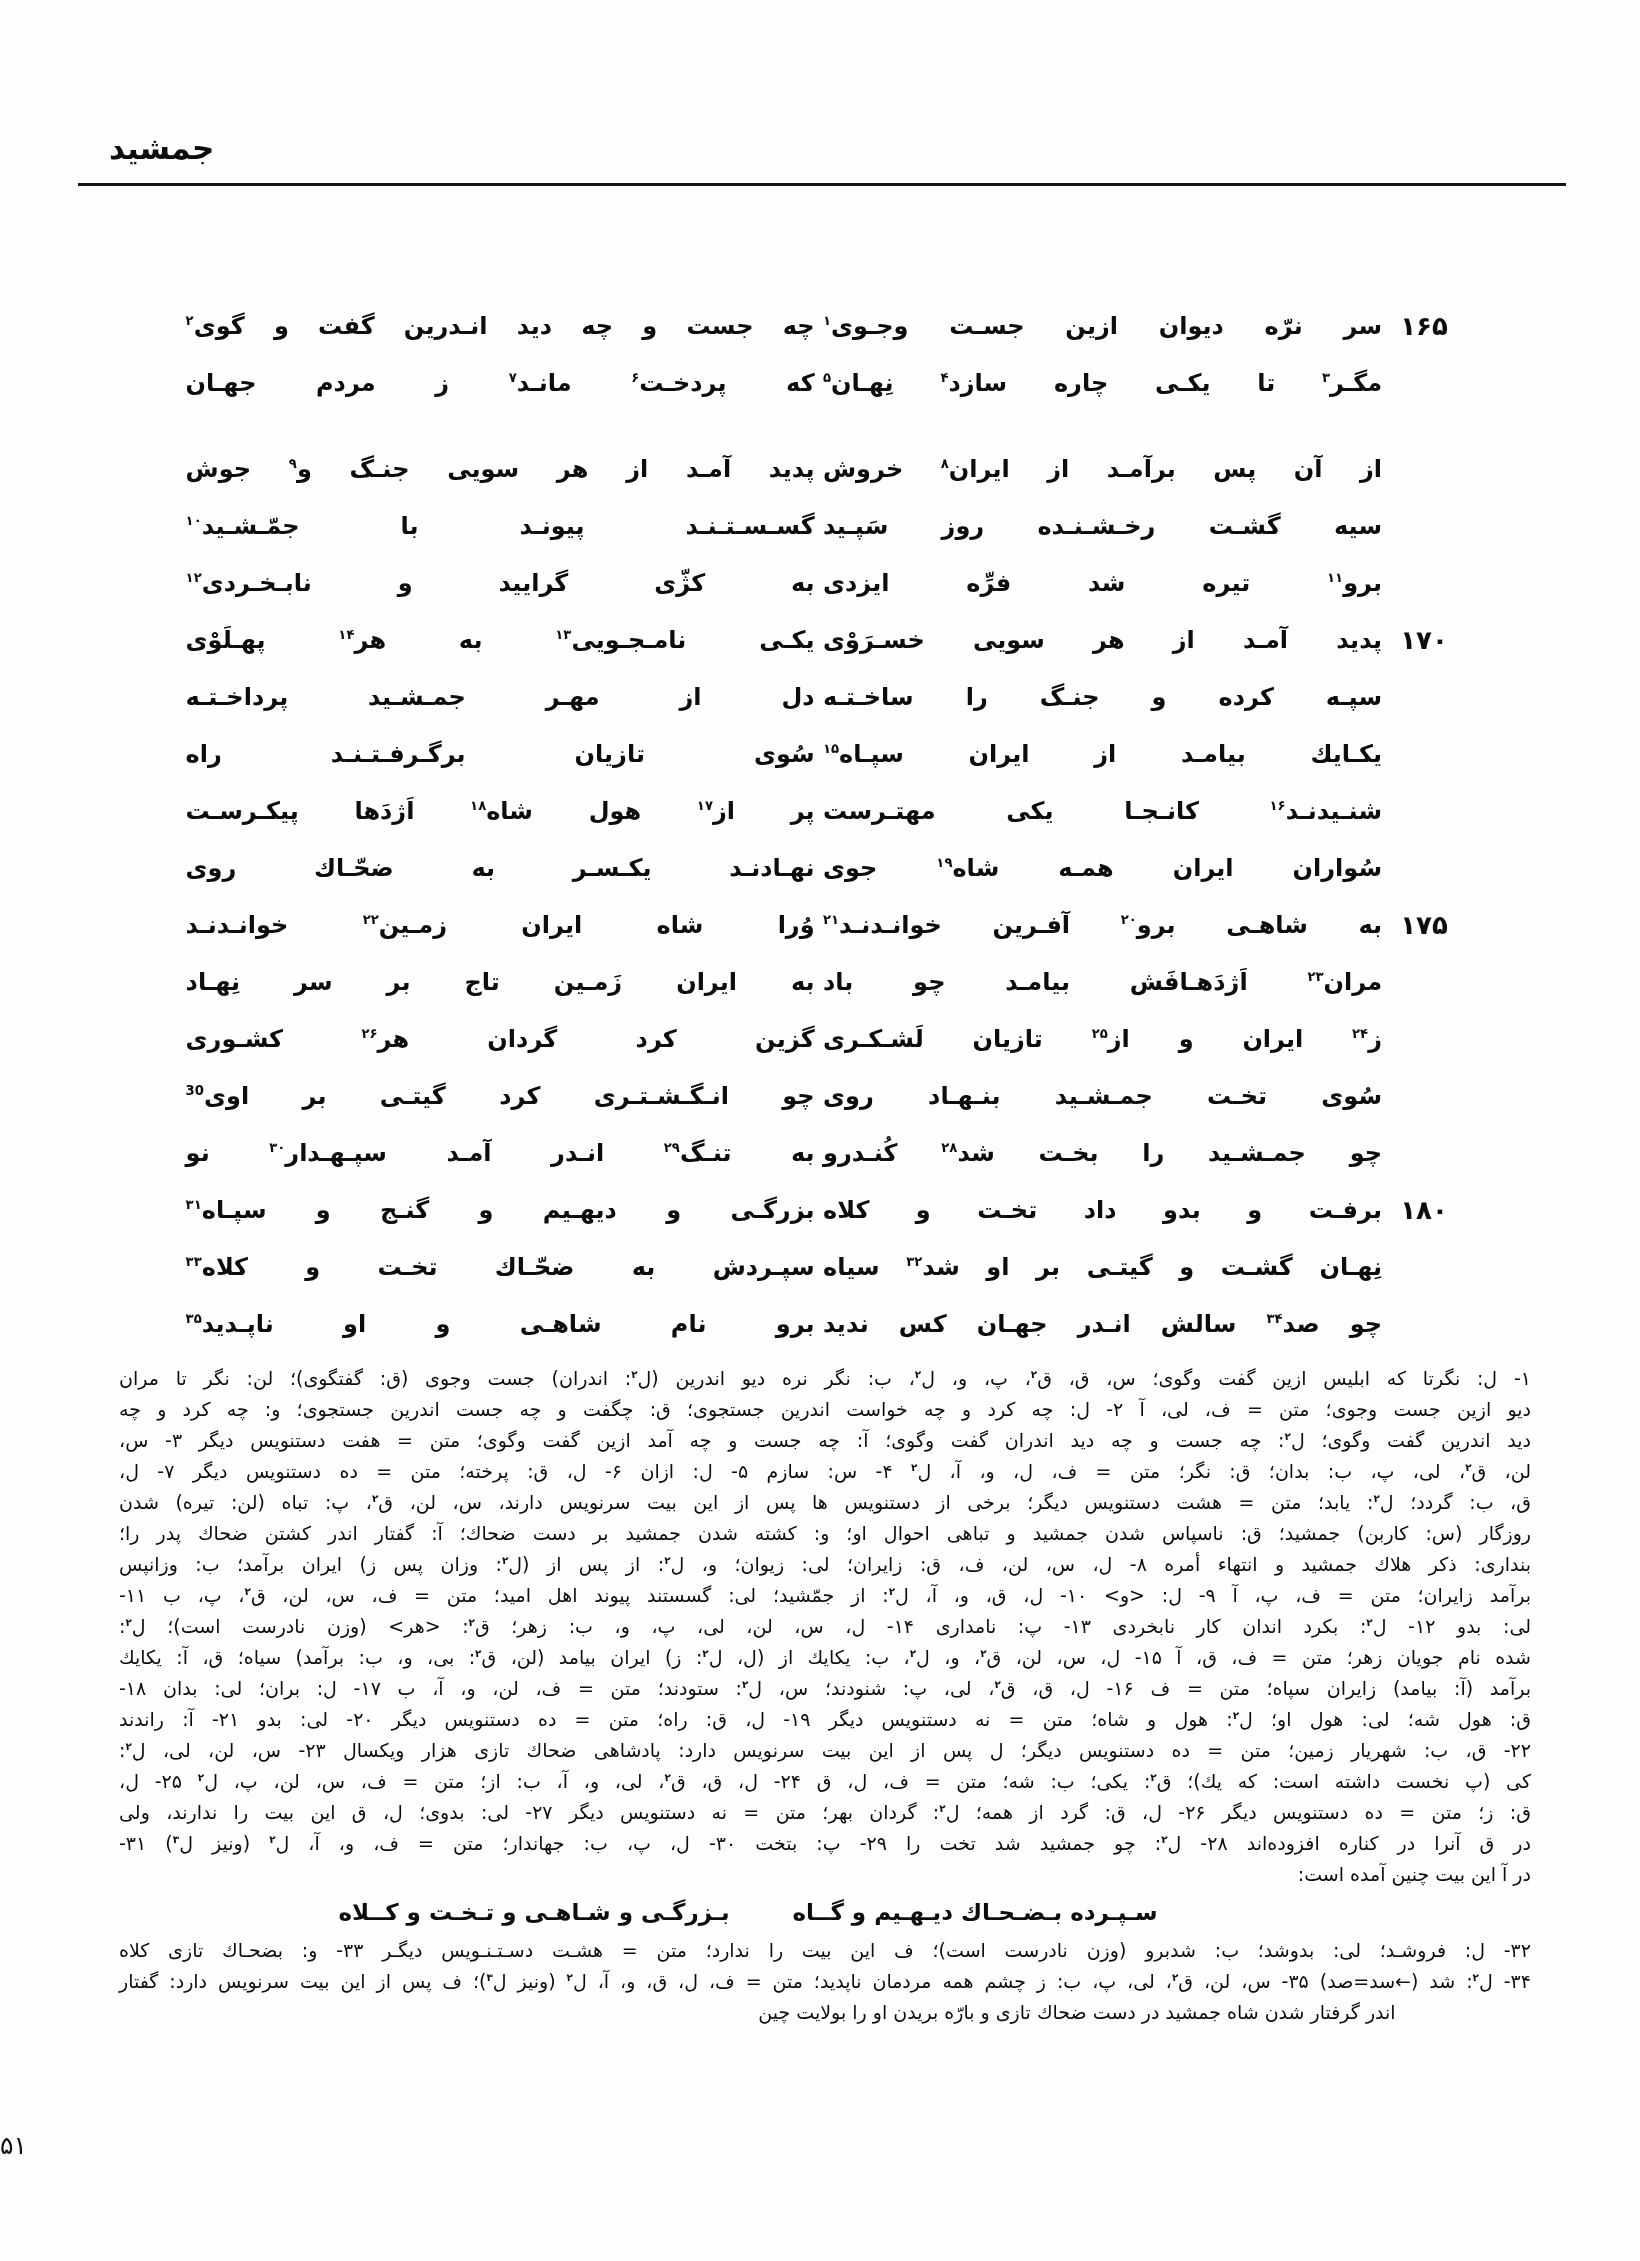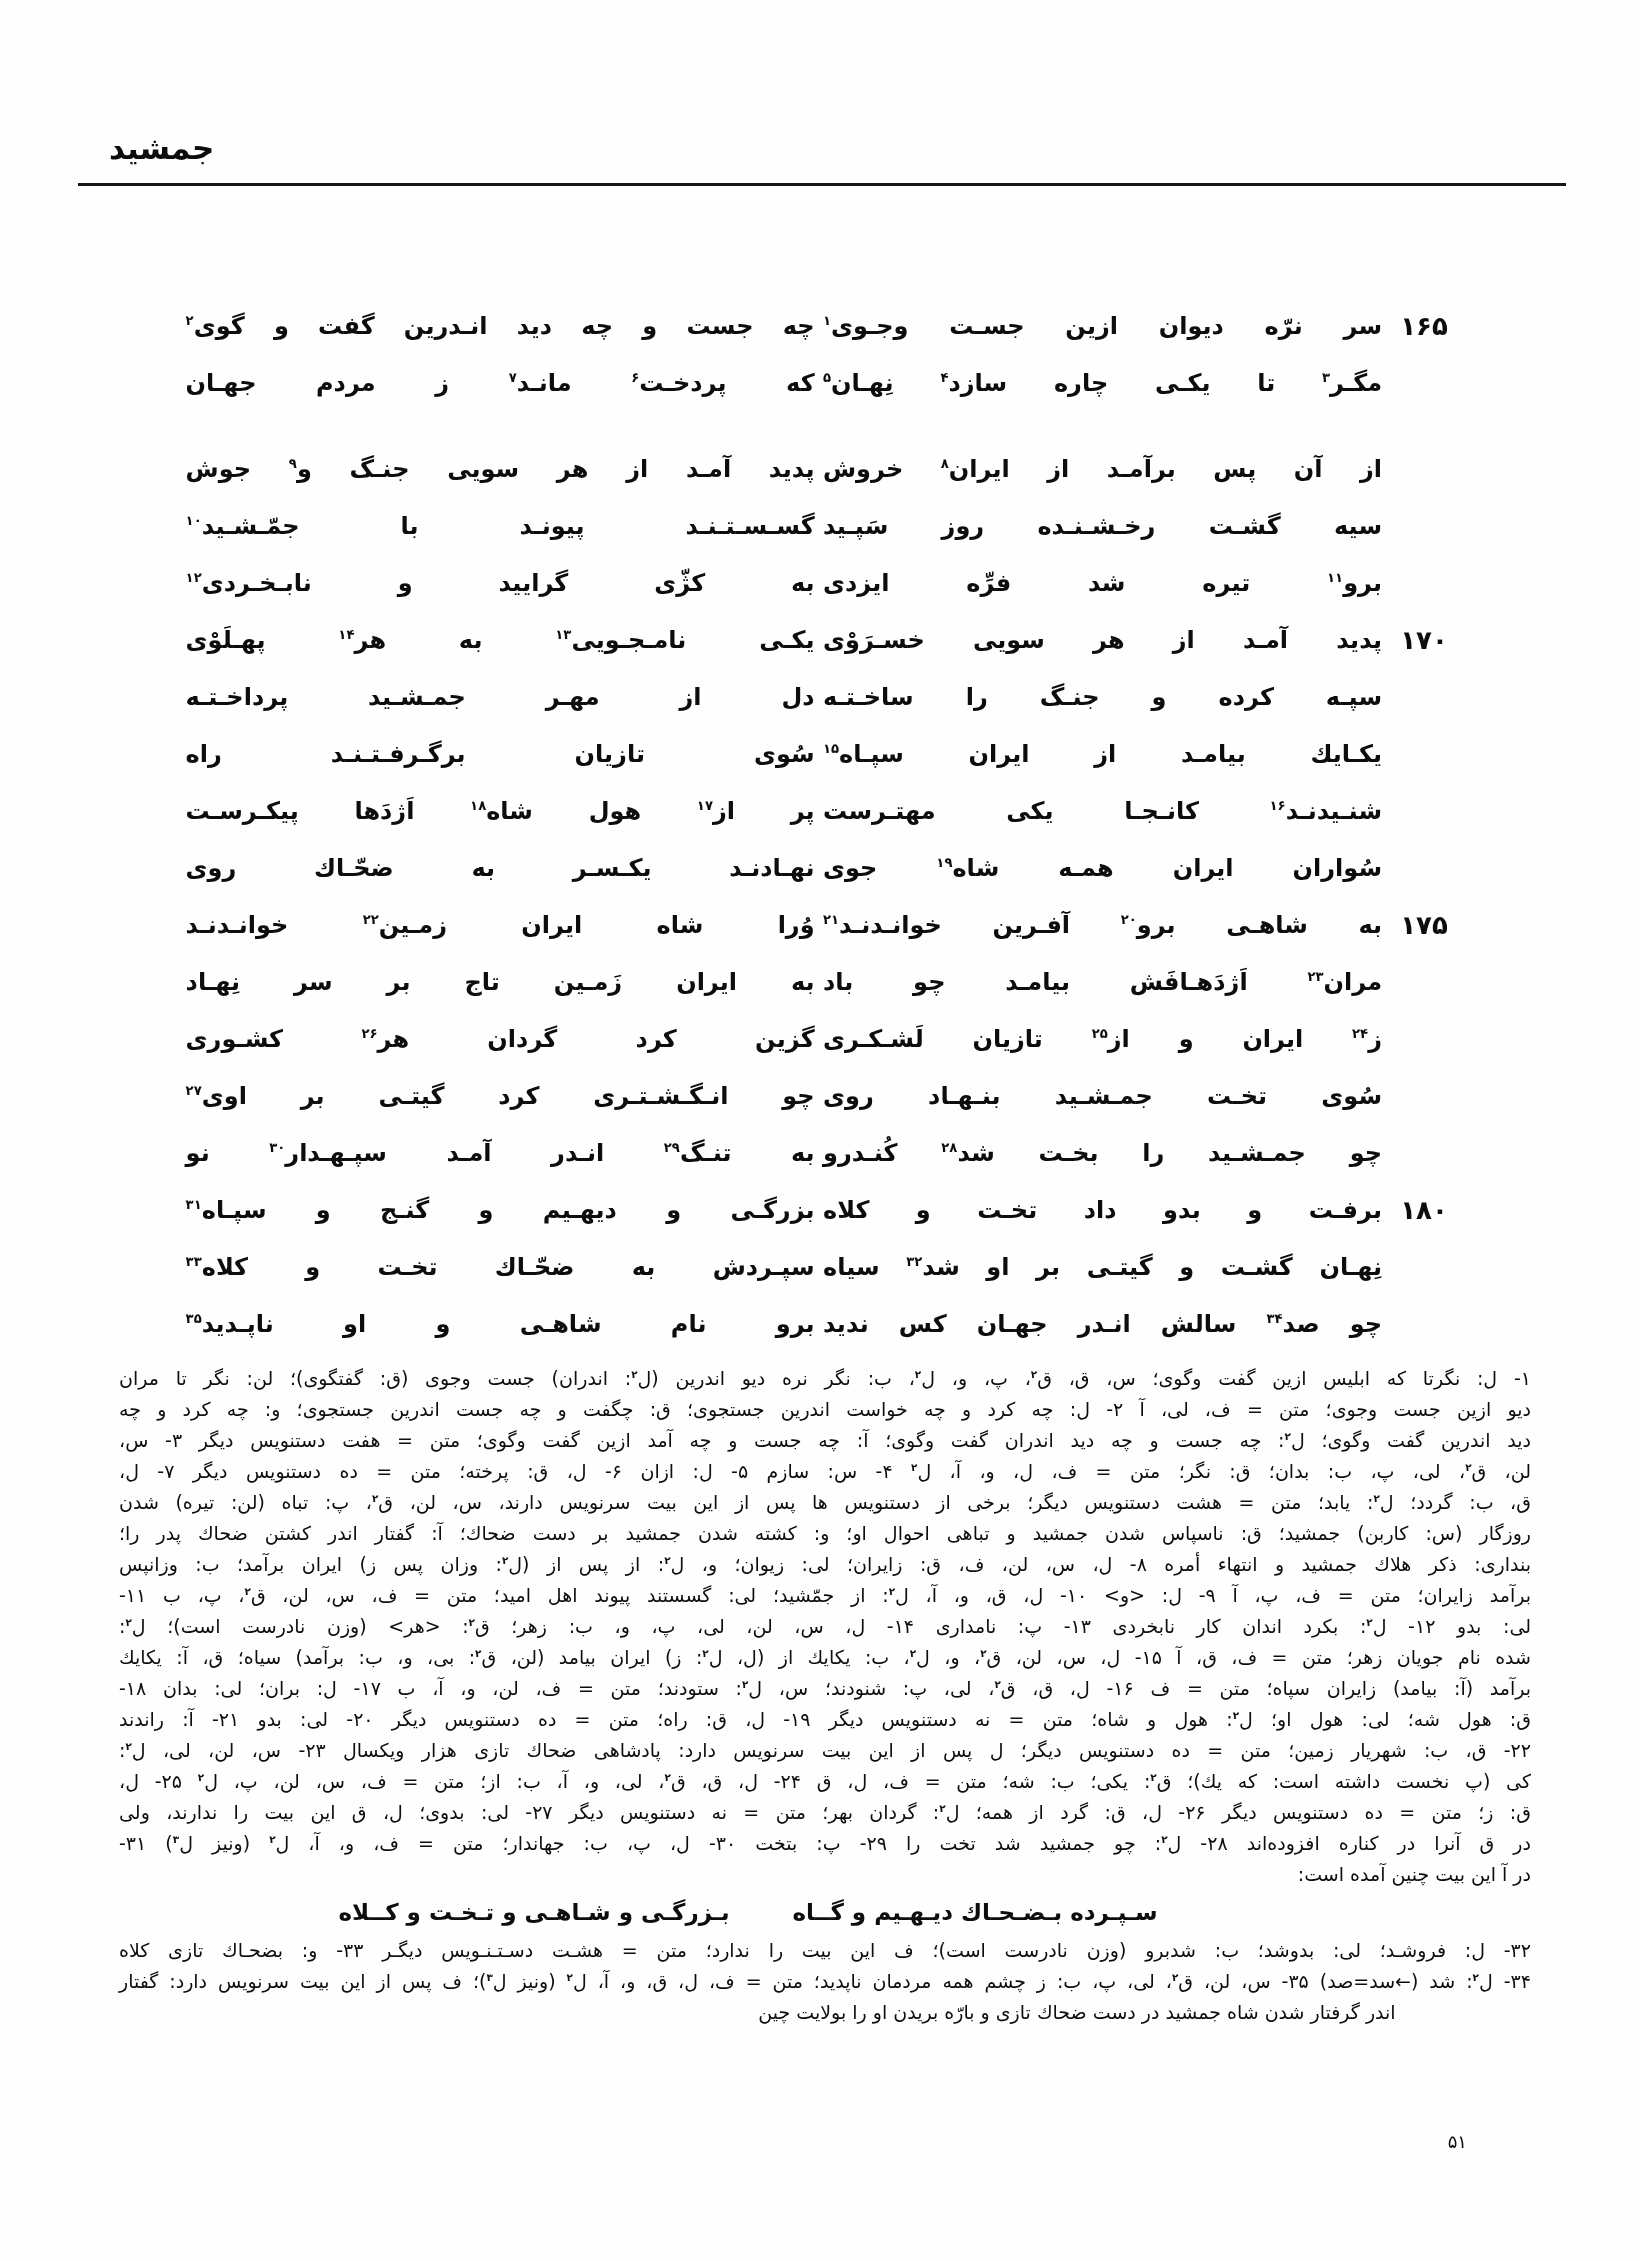--- a/index.html
+++ b/index.html
@@ -40,22 +40,22 @@
   .fline{ text-align:justify; text-align-last:justify; }
   .fline.r{ text-align-last:right; }
   .fline.c{ text-align:center; text-align-last:center; position:relative; left:252px; }
   .qverse{
     height:45px; display:flex; justify-content:center; align-items:center; gap:63px;
     position:relative; left:-77px;
   }
   .qhem{ font-size:23px; font-weight:bold; white-space:nowrap; }
   
   .page-number{
-    position:absolute; top:2131px; left:0; width:1467px; text-align:right;
-    font-size:18px; direction:rtl;
+    position:absolute; top:2131px; left:0; width:1467px; text-align:left;
+    font-size:25px; direction:rtl;
   }
 </style>
 </head>
 <body>
 
 <div class="page">
   <div class="running-head">جمشید</div>
   <div class="head-rule"></div>
 
   <div class="poem">
@@ -121,21 +121,21 @@
           <div class="hem lh">به ایران زَمـین تاج بر سر نِهـاد</div>
         </div>
         <div class="vrow">
           <div class="vnum"></div>
           <div class="hem rh">ز<sup>۲۴</sup> ایران و از<sup>۲۵</sup> تازیان لَشـکـری</div>
           <div class="hem lh">گزین کرد گردان هر<sup>۲۶</sup> کشـوری</div>
         </div>
         <div class="vrow">
           <div class="vnum"></div>
           <div class="hem rh">سُوی تخـت جمـشـید بنـهـاد روی</div>
-          <div class="hem lh">چو انـگـشـتـری کرد گیتـی بر اوی<sup>۲۷</sup></div>
+          <div class="hem lh">چو انـگـشـتـری کرد گیتـی بر اوی<sup>30</sup></div>
         </div>
         <div class="vrow">
           <div class="vnum"></div>
           <div class="hem rh">چو جمـشـید را بخـت شد<sup>۲۸</sup> کُنـدرو</div>
           <div class="hem lh">به تنـگ<sup>۲۹</sup> انـدر آمـد سپـهـدار<sup>۳۰</sup> نو</div>
         </div>
         <div class="vrow">
           <div class="vnum">۱۸۰</div>
           <div class="hem rh">برفـت و بدو داد تخـت و کلاه</div>
           <div class="hem lh">بزرگـی و دیهـیم و گنـج و سپـاه<sup>۳۱</sup></div>

